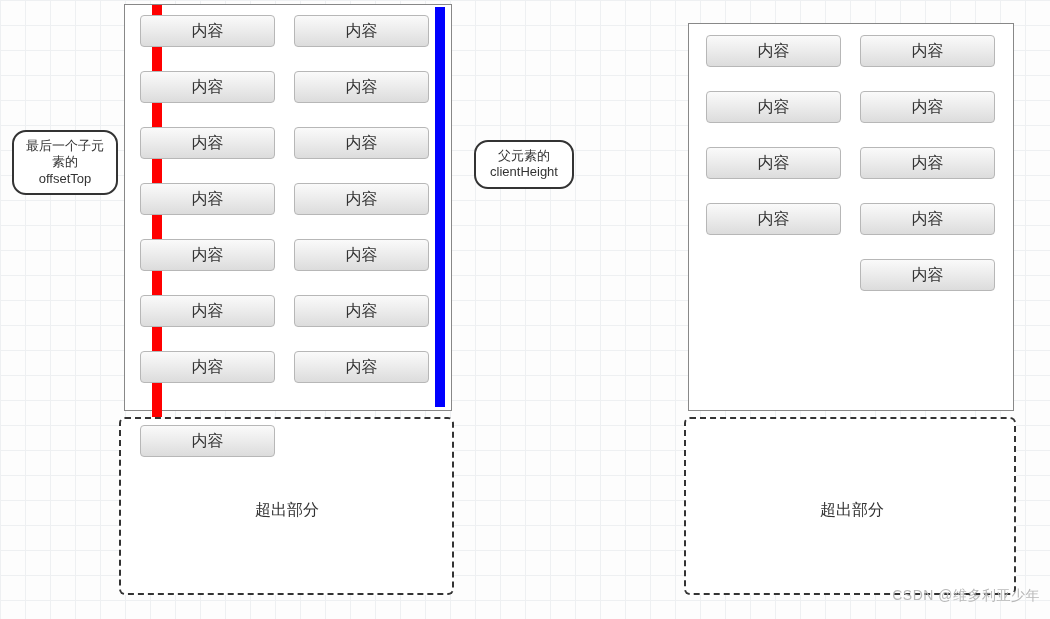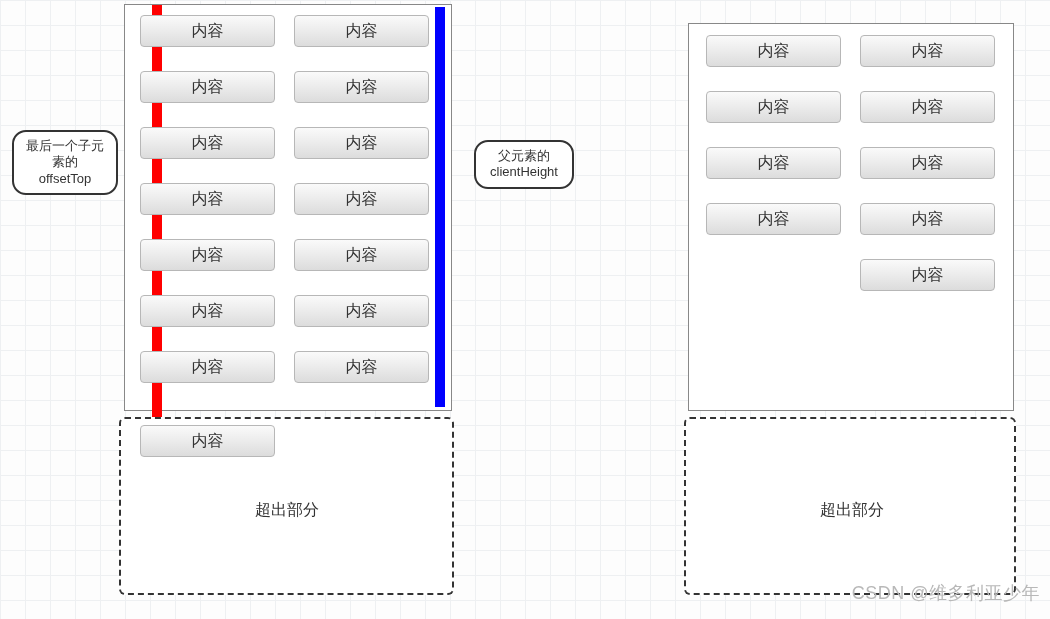--- a/index.html
+++ b/index.html
@@ -66,21 +66,21 @@
     background: #fff;
   }
   .overflow-label {
     position: absolute;
     font-size: 16px;
     color: #333;
     text-align: right;
   }
   .watermark {
     position: absolute;
-    font-size: 18px;
+    font-size: 14px;
     color: #b8b8b8;
     letter-spacing: 0.5px;
   }
 </style>
 </head>
 <body>
 
 <div class="grid-bg"></div>
 
 <div class="callout" style="left:0px; top:130px; width:106px;margin-left:12px;">最后一个子元

